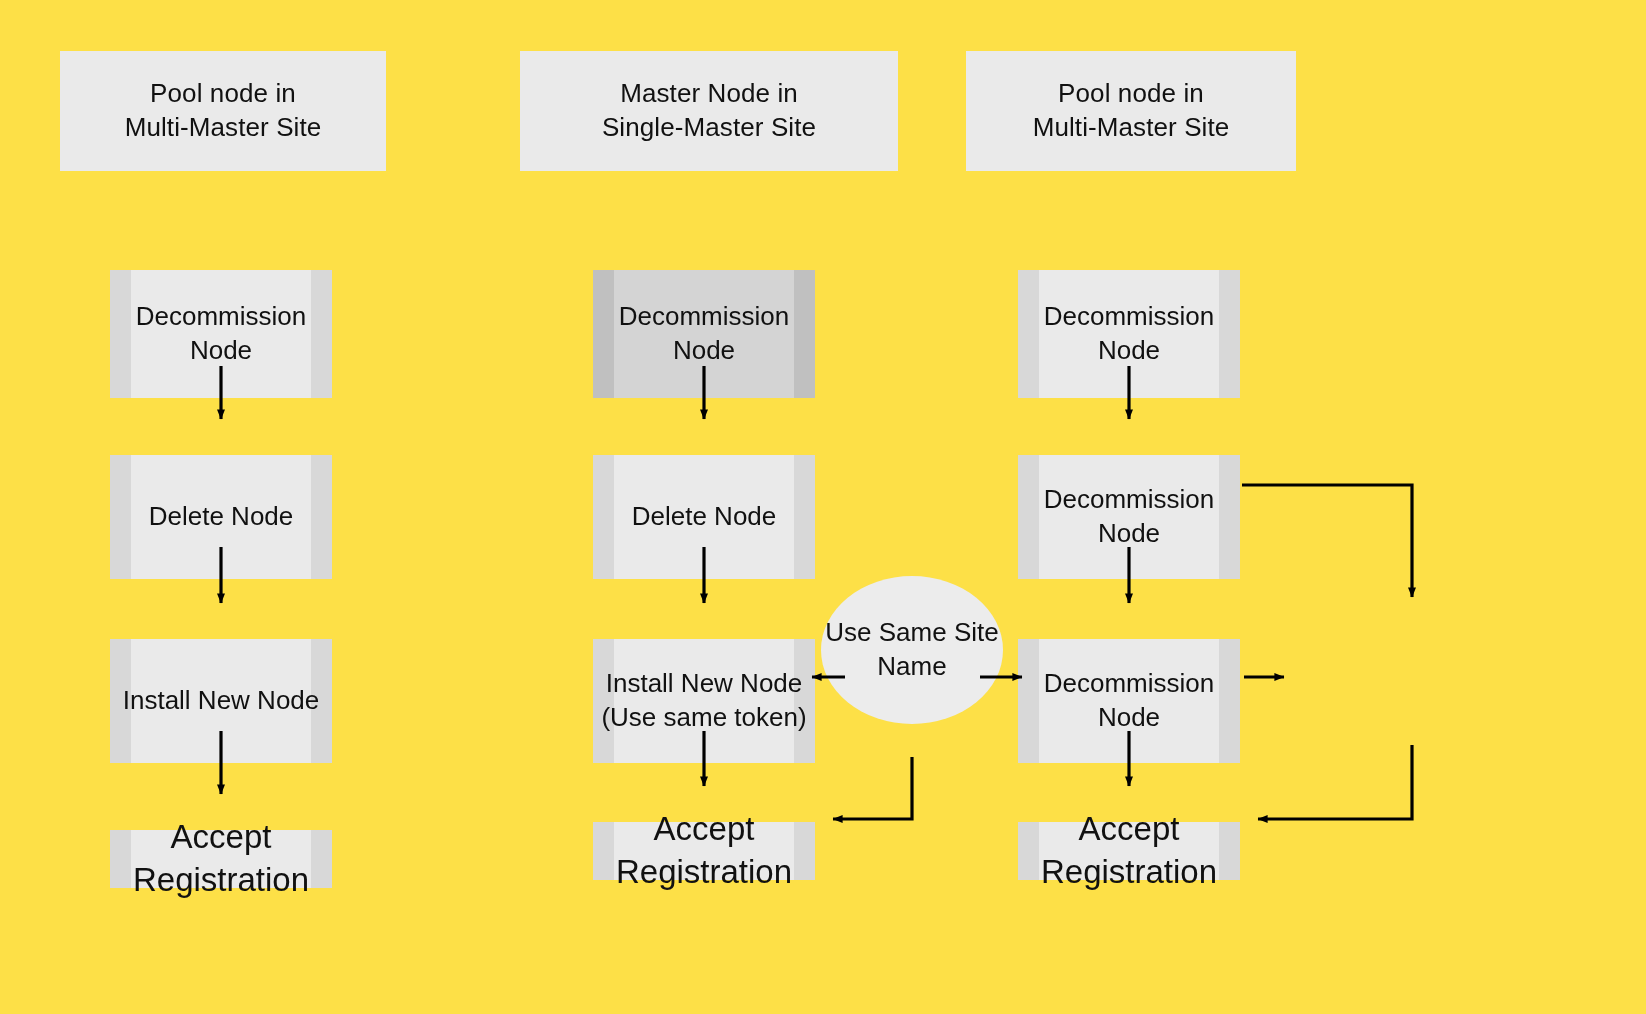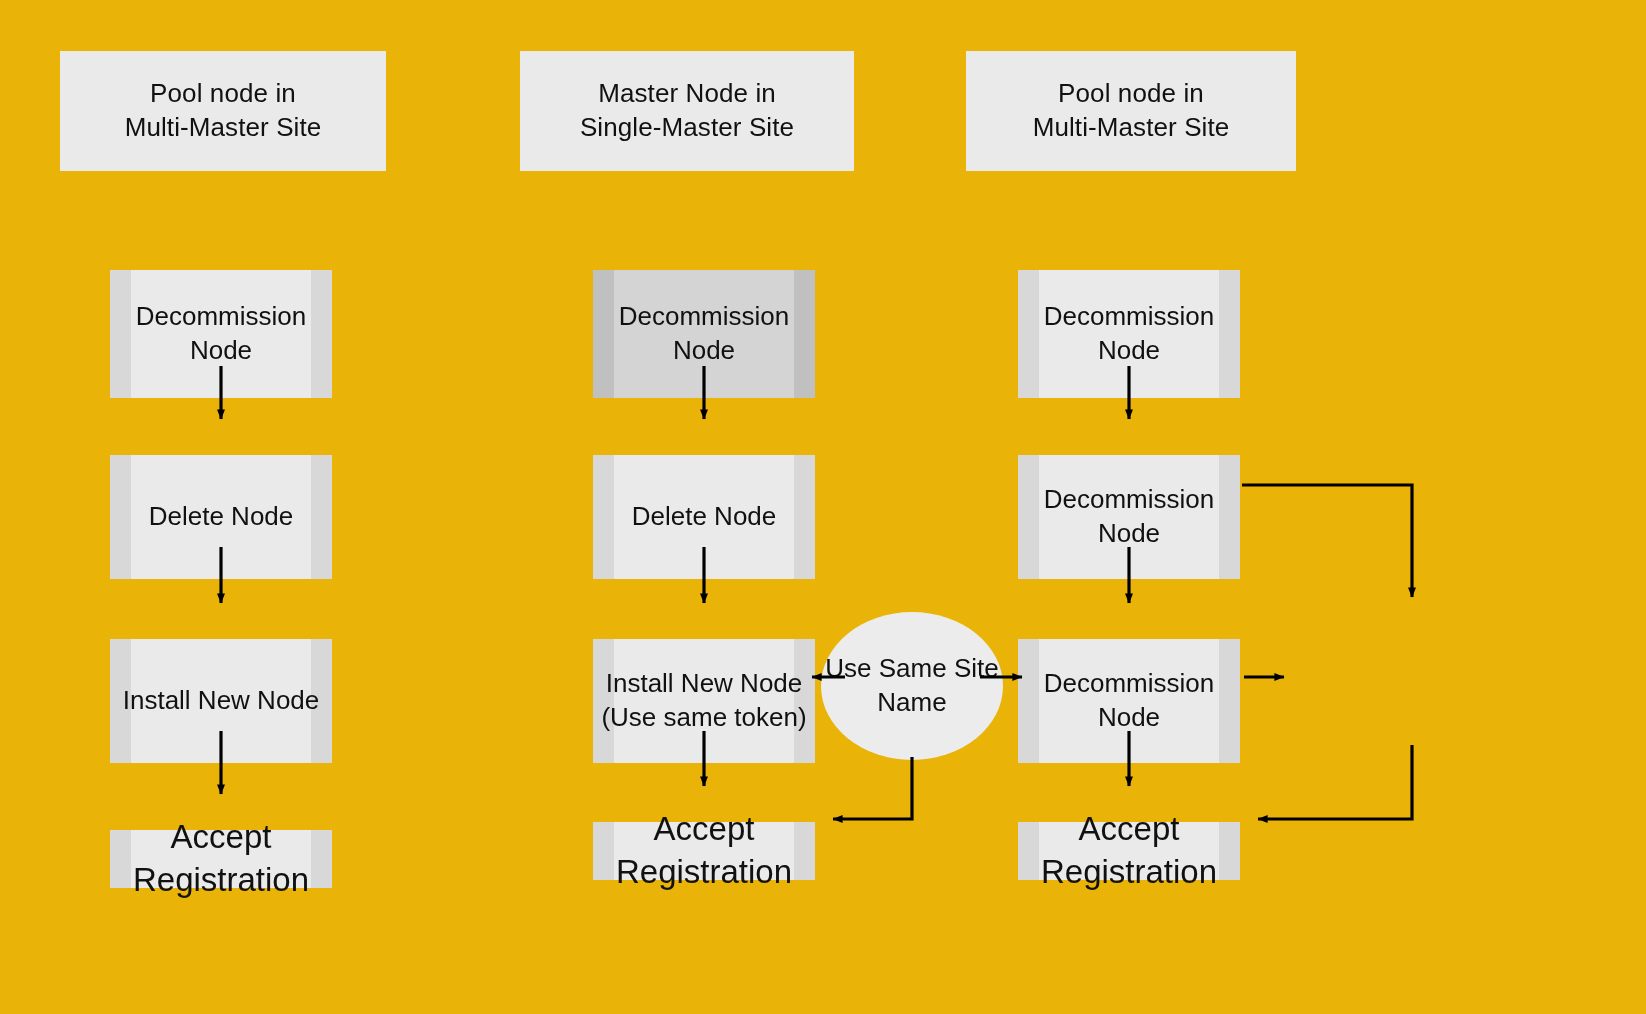--- a/index.html
+++ b/index.html
@@ -8,21 +8,21 @@
     background: #ffffff;
   }
   body {
     font-family: "Liberation Sans", sans-serif;
     color: #000000;
   }
   #canvas {
     position: relative;
     width: 1646px;
     height: 1014px;
-    background: #eab308;
+    background: #fde047;
     overflow: hidden;
   }
 
   
   .header-box {
     position: absolute;
     background: #eaeaea;
     display: flex;
     align-items: center;
     justify-content: center;
@@ -112,21 +112,21 @@
   #wires-top { z-index: 7; }
 </style>
 </head>
 <body>
 
 <div id="canvas">
 
   <div class="header-box" style="left:60px; top:51px; width:326px; height:120px;">Pool node in
 Multi-Master Site</div>
 
-  <div class="header-box" style="left:520px; top:51px; width:334px; height:120px;">Master Node in
+  <div class="header-box" style="left:520px; top:51px; width:378px; height:120px;">Master Node in
 Single-Master Site</div>
 
   <div class="header-box" style="left:966px; top:51px; width:330px; height:120px;">Pool node in
 Multi-Master Site</div>
 
   <div class="node-box" style="left:110px; top:238px; width:222px; height:128px;">
     <span class="node-label">Decommission
 Node</span>
   </div>
 
@@ -194,21 +194,21 @@
       <line x1="704" y1="366" x2="704" y2="419"></line>
       <line x1="704" y1="547" x2="704" y2="603"></line>
       <line x1="704" y1="731" x2="704" y2="786"></line>
 
       <line x1="1129" y1="366" x2="1129" y2="419"></line>
       <line x1="1129" y1="547" x2="1129" y2="603"></line>
       <line x1="1129" y1="731" x2="1129" y2="786"></line>
     </g>
   </svg>
 
-  <div class="ellipse" style="left:821px; top:612px; width:182px; height:148px;">
+  <div class="ellipse" style="left:821px; top:576px; width:182px; height:148px;">
     <span class="ellipse-label">Use Same Site
 Name</span>
   </div>
 
 
   <svg id="wires-top" viewBox="0 0 1646 1014" style="position:absolute;left:0;top:0;width:1646px;height:1014px;pointer-events:none;">
     <defs>
       <marker id="ah2" markerWidth="12" markerHeight="12" refX="9.6" refY="4" orient="auto" markerUnits="userSpaceOnUse">
         <path d="M0,0 L10,4 L0,8 z" fill="#000000"></path>
       </marker>

